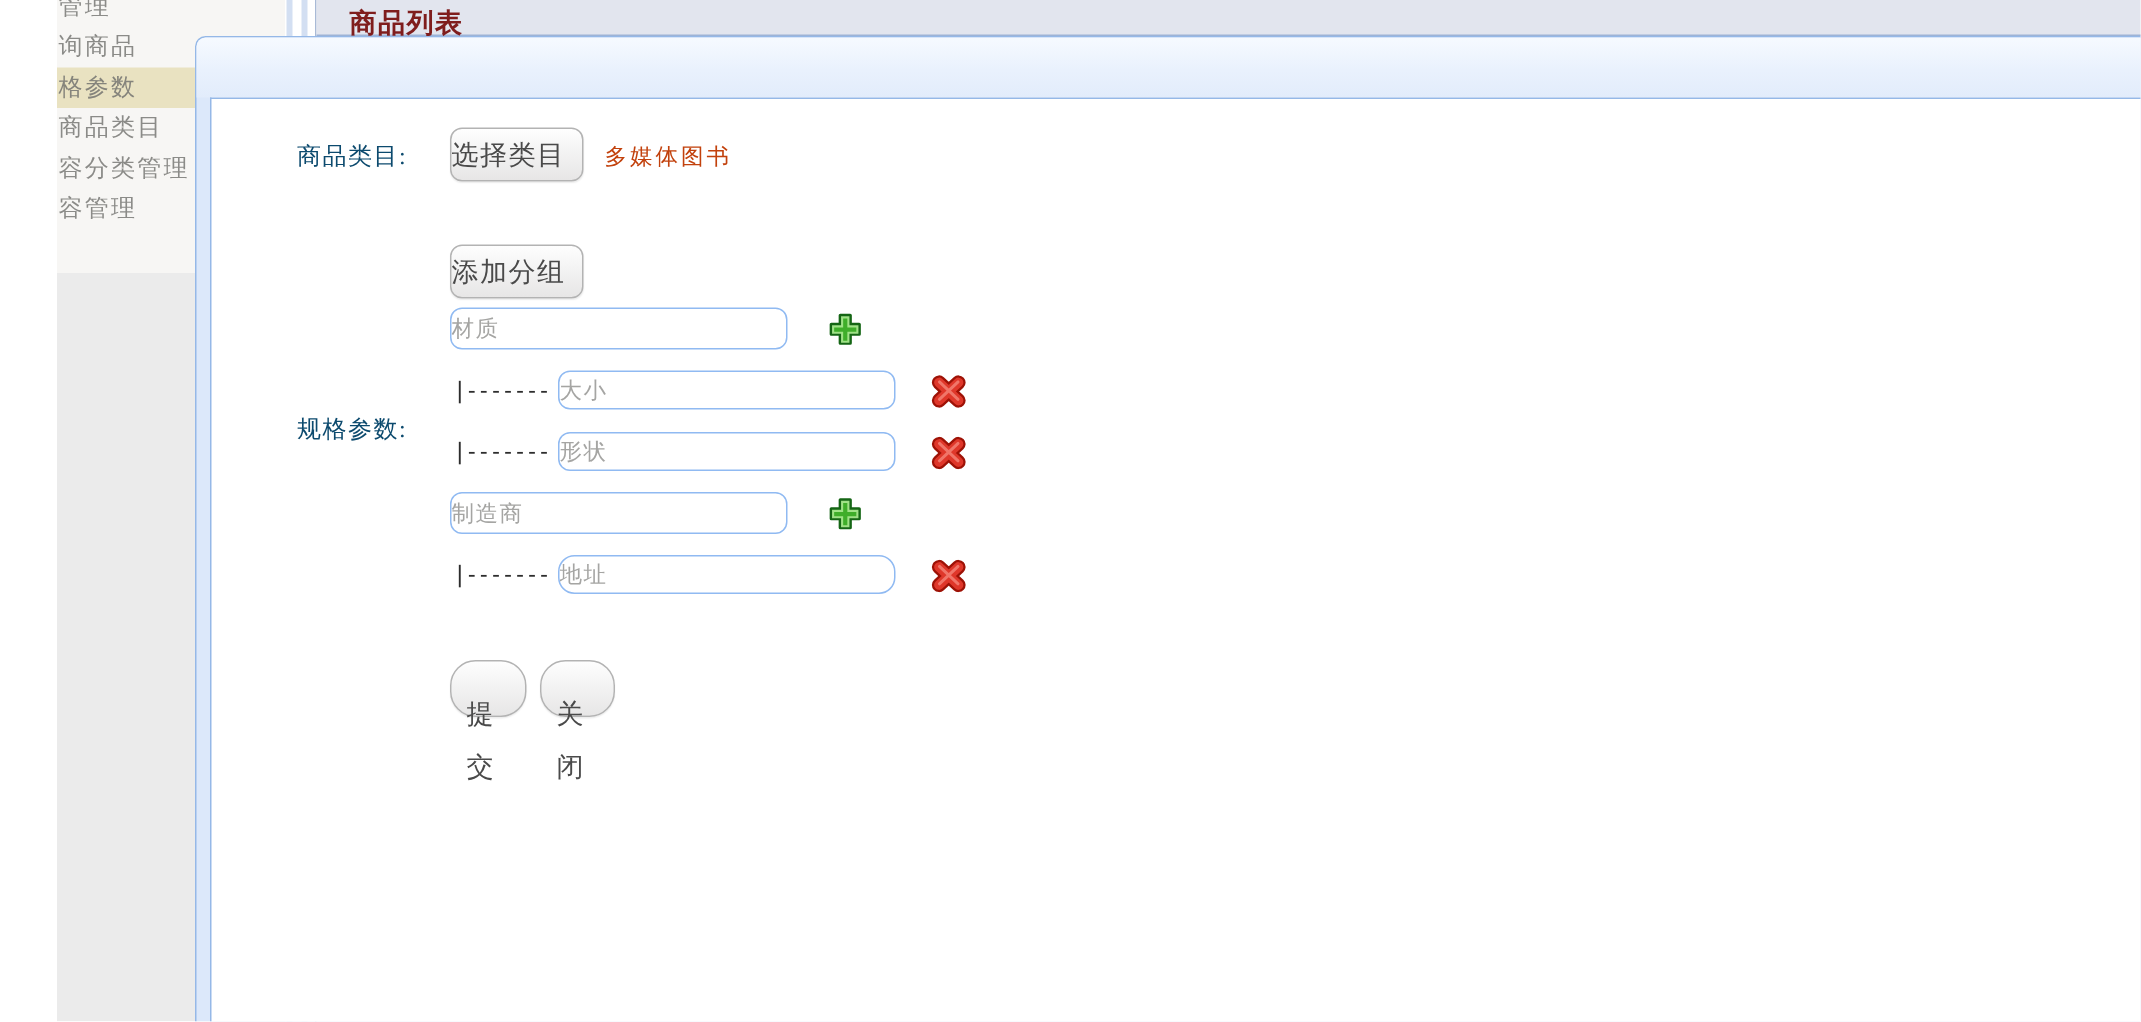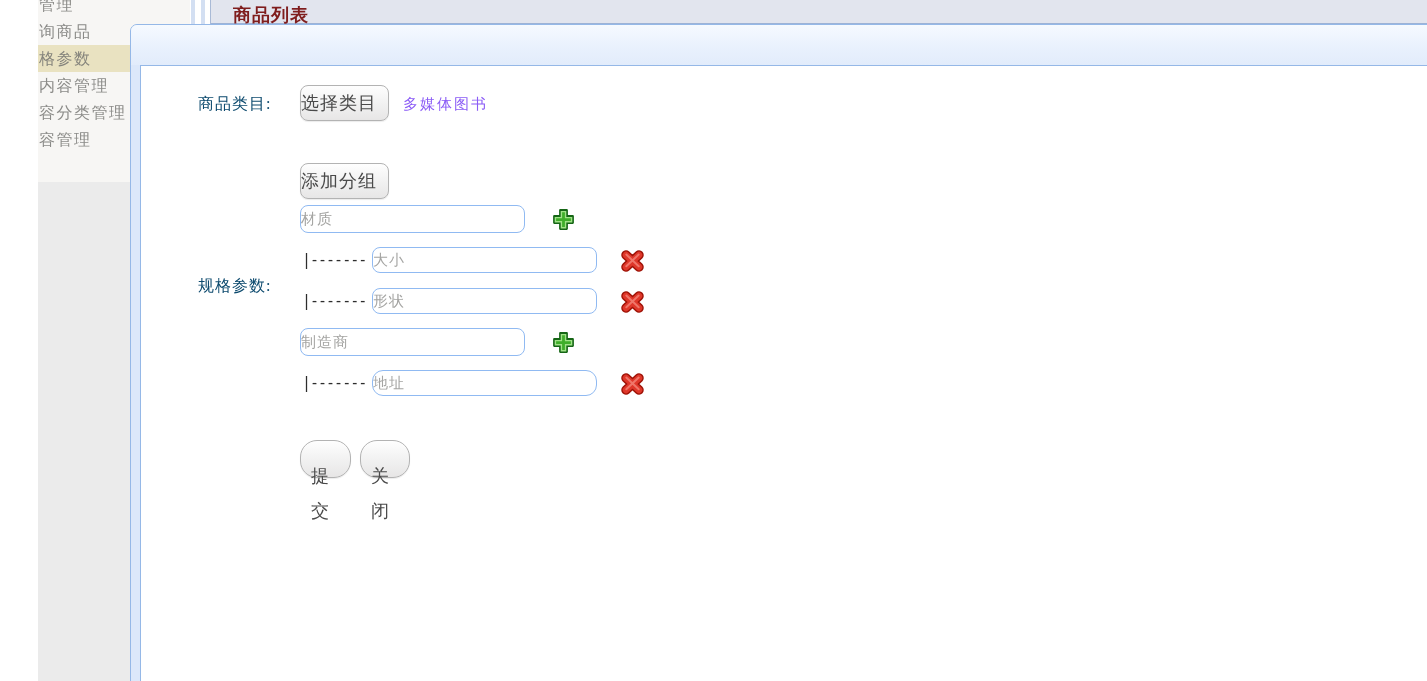--- a/index.html
+++ b/index.html
@@ -29,21 +29,21 @@
   
   .modal { position:absolute; left:92px; top:24px; width:1400px; height:720px;
            background:#dce8fa; border:1px solid #95b8e7; border-radius:7px 0 0 0; }
   .modal-header { position:absolute; left:0; top:0; right:0; height:40px; border-radius:6px 0 0 0;
                   background:linear-gradient(#f6faff, #e9f1fd 55%, #e2ecfb); }
   .modal-body { position:absolute; left:9px; top:40px; right:0; bottom:0;
                 background:#fff; border:1px solid #95b8e7; border-right:none; border-bottom:none; }
 
   .abs { position:absolute; }
   .form-label { font-size:16px; color:#0c4a6e; letter-spacing:1px; white-space:nowrap; }
-  .plain-text { font-size:15px; color:#8b5cf6; letter-spacing:2px; white-space:nowrap; }
+  .plain-text { font-size:15px; color:#c2410c; letter-spacing:2px; white-space:nowrap; }
 
   .ui-btn { display:inline-block; border:1px solid #b3b3b3; border-radius:8px; text-align:left;
             background:linear-gradient(#fefefe, #f3f3f3 45%, #e7e6e6); color:#4a4a4a;
             font-size:18px; letter-spacing:1px; cursor:pointer;
             font-family:"Liberation Serif","DejaVu Serif",serif;
             box-shadow:0 1px 1px rgba(0,0,0,0.08); }
   .btn-lg { width:89px; height:36px; line-height:34px; }
   .btn-sm { height:37px; line-height:35px; padding:18px 10px;border-radius:17px; }
 
   .blue-input { border:1px solid #90baf2; border-radius:8px; height:28px; width:225px;
@@ -63,21 +63,21 @@
 <body>
 
 <div id="canvas">
 
   <div class="sidebar">
     <div class="sidebar-lower"></div>
     <div class="side-menu" id="side-menu">
         <div class="side-item">管理</div>
         <div class="side-item">询商品</div>
         <div class="side-item selected">格参数</div>
-        <div class="side-item">内容管理</div>
+        <div class="side-item">商品类目</div>
         <div class="side-item">容分类管理</div>
         <div class="side-item">容管理</div>
       </div>
   </div>
 
   <div class="splitbar b1"></div>
   <div class="splitbar b2"></div>
 
   <div class="center-panel">
     <div class="tab-band">

